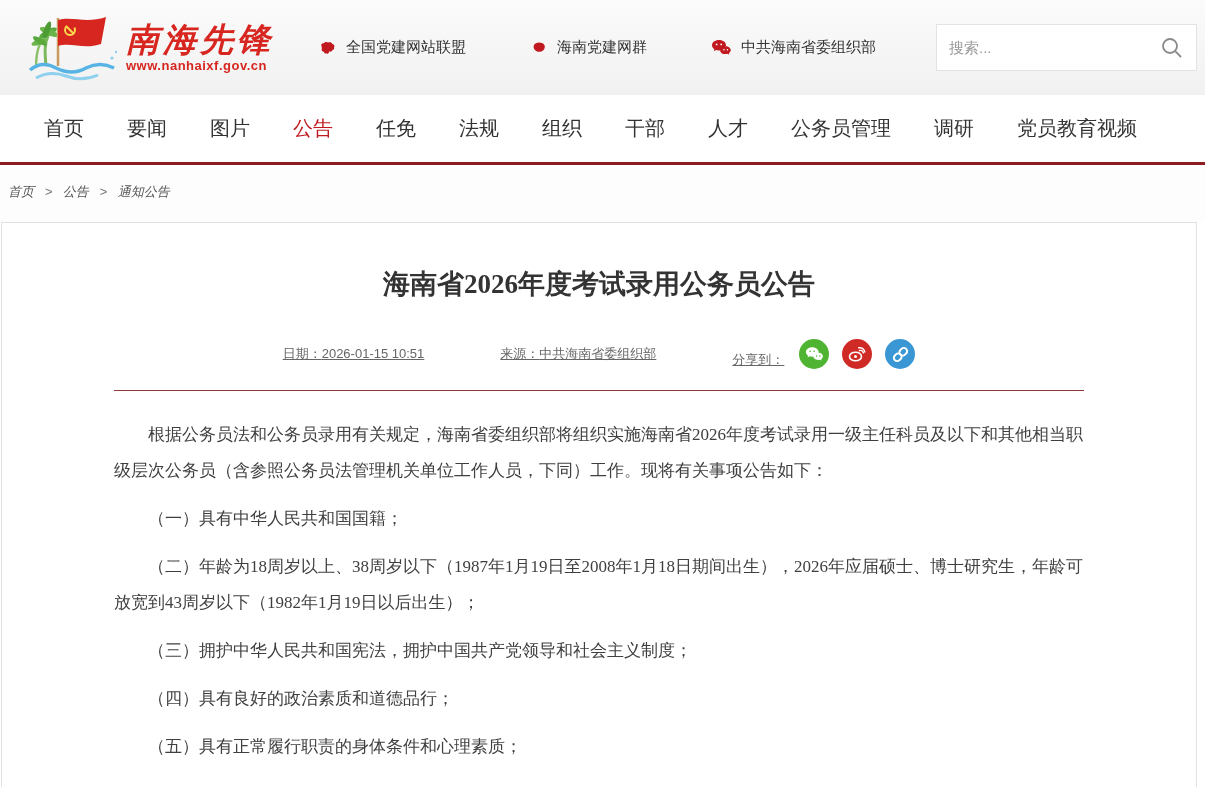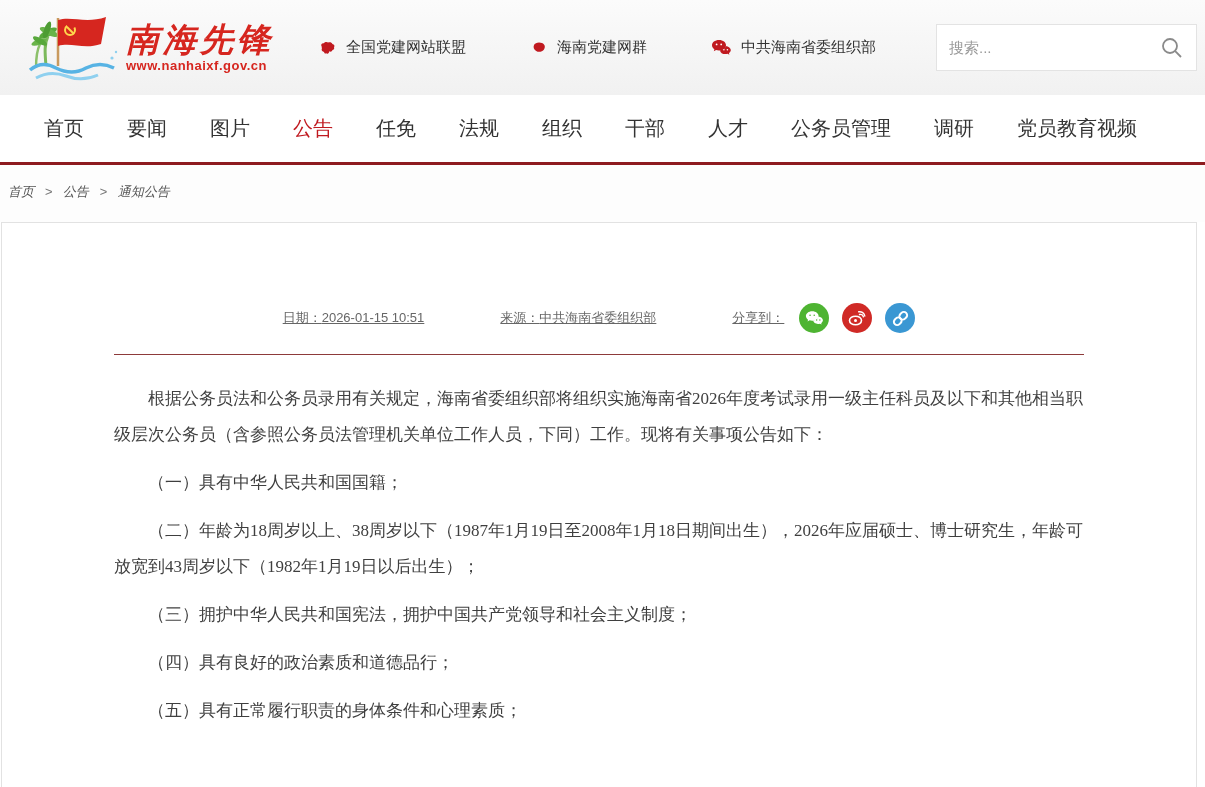--- a/index.html
+++ b/index.html
@@ -42,21 +42,21 @@
   
   .content-box { margin:0 8px 0 1px; border:1px solid #e2e2e2; background:#fff; min-height:900px; }
   .content-inner { padding:43px 112px 60px 112px; }
 
   .article-title { text-align:center; font-size:27px; font-weight:bold; color:#333;
     font-family:"Liberation Serif","DejaVu Serif",serif; }
 
   .meta-row { margin-top:37px; display:flex; justify-content:center; align-items:center;
     gap:76px; font-size:13px; color:#666;text-decoration:underline; }
   .meta-item { white-space:nowrap; }
-  .share-group { display:flex; align-items:center; gap:13px; }
+  .share-group { display:flex; align-items:flex-end; gap:13px; }
   .share-label { font-size:13px; color:#666; margin-right:2px; }
   .share-btn { width:30px; height:30px; border-radius:50%; display:flex;
     align-items:center; justify-content:center; cursor:pointer; }
   .share-wechat { background:var(--share-wechat-green,#4eb432); }
   .share-weibo  { background:var(--share-weibo-red,#d02a26); }
   .share-link   { background:var(--share-link-blue,#3a97d3); }
 
   .meta-divider { margin-top:21px; border-top:1px solid var(--meta-divider,#8d3a3a); }
 
   .article-body { margin-top:26px; font-size:17px; line-height:36px; color:#3f3f3f;
@@ -152,20 +152,21 @@
     <span class="crumb">首页</span>
     <span class="sep">&gt;</span>
     <span class="crumb">公告</span>
     <span class="sep">&gt;</span>
     <span class="crumb">通知公告</span>
   </div>
 </div>
 
 <div class="content-box">
   <div class="content-inner">
+    <h1 class="article-title">海南省2026年度考试录用公务员公告</h1>
 
     <div class="meta-row">
       <span class="meta-item"><span>日期：</span><span>2026-01-15 10:51</span></span>
       <span class="meta-item"><span>来源：</span><span>中共海南省委组织部</span></span>
       <span class="share-group">
         <span class="share-label">分享到：</span>
         <span class="share-btn share-wechat">
           <svg width="19" height="16" viewBox="0 0 21 17">
             <path d="M8,1 C3.9,1 1,3.4 1,6.3 C1,8 2,9.4 3.4,10.3 L2.8,12.3 L5.1,11.1 C5.9,11.4 6.9,11.6 8,11.6 C12.1,11.6 15,9.2 15,6.3 C15,3.4 12.1,1 8,1 Z" fill="#fff"></path>
             <circle cx="5.6" cy="5.4" r="0.9" fill="#4eb432"></circle>

